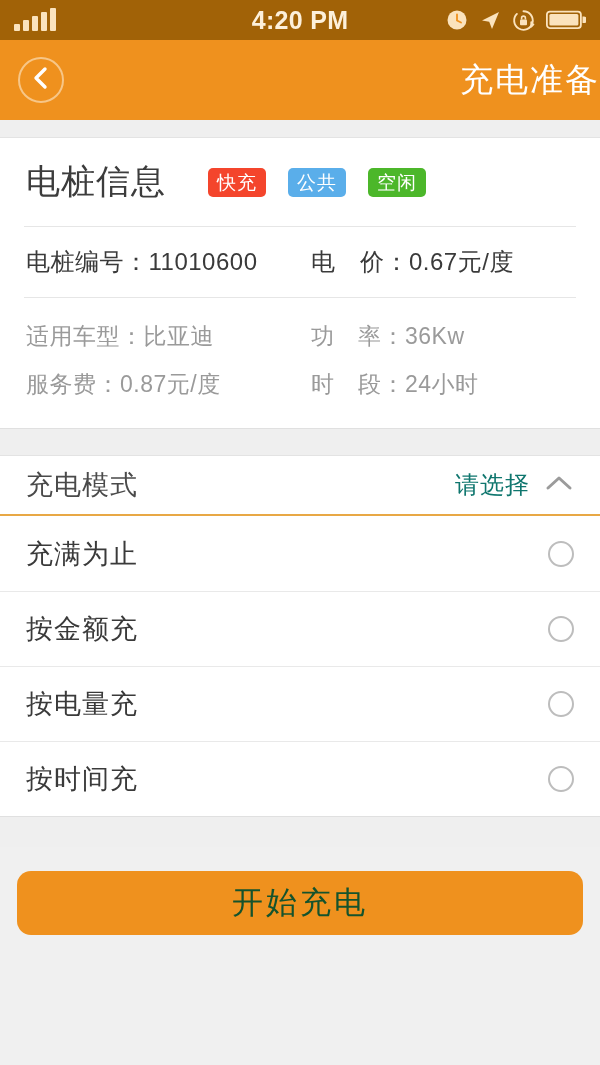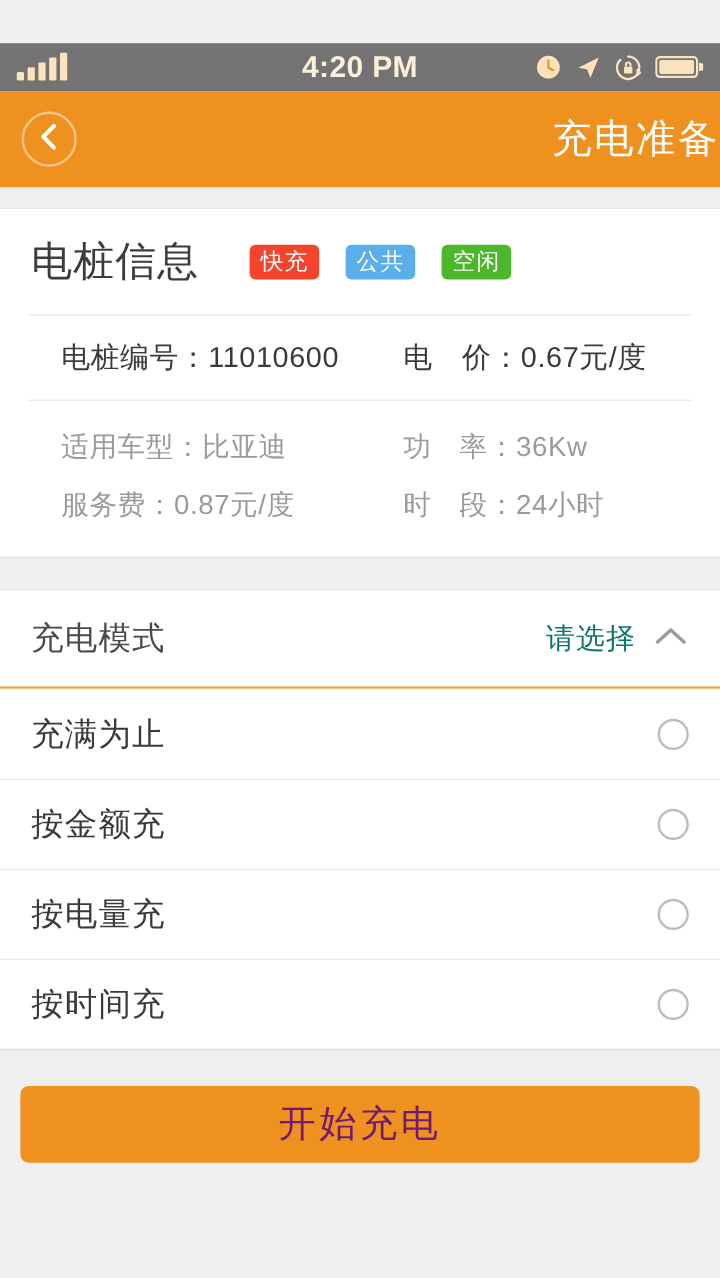--- a/index.html
+++ b/index.html
@@ -6,23 +6,23 @@
   html, body {
     width: 600px; height: 1065px;
     background: #f0f0f0;
     font-family: "Liberation Sans", "DejaVu Sans", sans-serif;
     overflow: hidden;
   }
   .phone { position: relative; width: 600px; height: 1065px; background: #f0f0f0; }
 
   
   .statusbar {
-    height: 40px; background: #737373;
+    height: 40px; background: #a16207;
     display: flex; align-items: center;
-    padding: 8px 14px; position: relative; margin-top: 36px;
+    padding: 8px 14px; position: relative;
   }
   .sb-left { display: flex; align-items: flex-end; gap: 3px; height: 22px; }
   .bar { width: 6px; background: #fbe3bd; border-radius: 1px; }
   .bar.b1 { height: 7px; }
   .bar.b2 { height: 11px; }
   .bar.b3 { height: 15px; }
   .bar.b4 { height: 19px; }
   .bar.b5 { height: 23px; }
   .sb-time {
     position: absolute; left: 0; right: 0; text-align: center;
@@ -68,31 +68,31 @@
   .tags { margin-left: 42px; display: flex; gap: 22px; }
   .tag {
     color: #fff; font-size: 19px; border-radius: 5px;
     padding: 5px 9px; letter-spacing: 1px; line-height: 1;
   }
 
   .divider { height: 1px; background: #e6e6e6; margin: 0 24px; }
 
   .info-row {
     display: flex; align-items: center;
-    padding: 0 26px; height: 70px; margin-left: 25px;
+    padding: 0 26px; height: 70px;
   }
   .info-cell { font-size: 24px; color: #3a3a3a; letter-spacing: .5px; }
   .info-cell.c1 { width: 285px; }
   .info-rows2 { padding: 14px 0 20px; }
   .info-row.sub { height: 48px; }
   .info-row.sub .info-cell { color: #9a9a9a; font-size: 23px; }
 
   
   .mode-head {
-    height: 82px; display: flex; align-items: center;
+    height: 60px; display: flex; align-items: center;
     padding: 4px 26px; border-bottom: 2px solid #e8a845;
     background: #fff; cursor: pointer;
   }
   .mode-label { font-size: 27px; color: #4a4a4a; letter-spacing: 1px; }
   .mode-right { margin-left: auto; display: flex; align-items: center; gap: 14px; }
   .mode-value { font-size: 24px; color: #0f766e; letter-spacing: 1px; }
 
   .option {
     height: 75px; display: flex; align-items: center;
     padding: 0 26px; background: #fff; cursor: pointer;
@@ -101,23 +101,24 @@
   .opt-label { font-size: 27px; color: #3a3a3a; letter-spacing: 1px; }
   .radio {
     margin-left: auto; width: 26px; height: 26px;
     border: 2px solid #bdbdbd; border-radius: 50%; background: #fff;
   }
 
   
   .action-wrap { padding: 0 17px; }
   .action-btn {
     width: 100%; height: 64px; background: #ef911e;
-    border: none; border-radius: 7px; color: #701a75;
+    border: none; border-radius: 14px; color: #14532d;
     font-size: 31px; letter-spacing: 3px; cursor: pointer;
     font-family: "Liberation Sans", "DejaVu Sans", sans-serif;
+    margin-top: 24px;
   }
   .below { height: 120px; background: #f0f0f0; }
 </style>
 </head>
 <body>
 
 <div class="phone">
 
   <div class="statusbar">
     <div class="sb-left">

